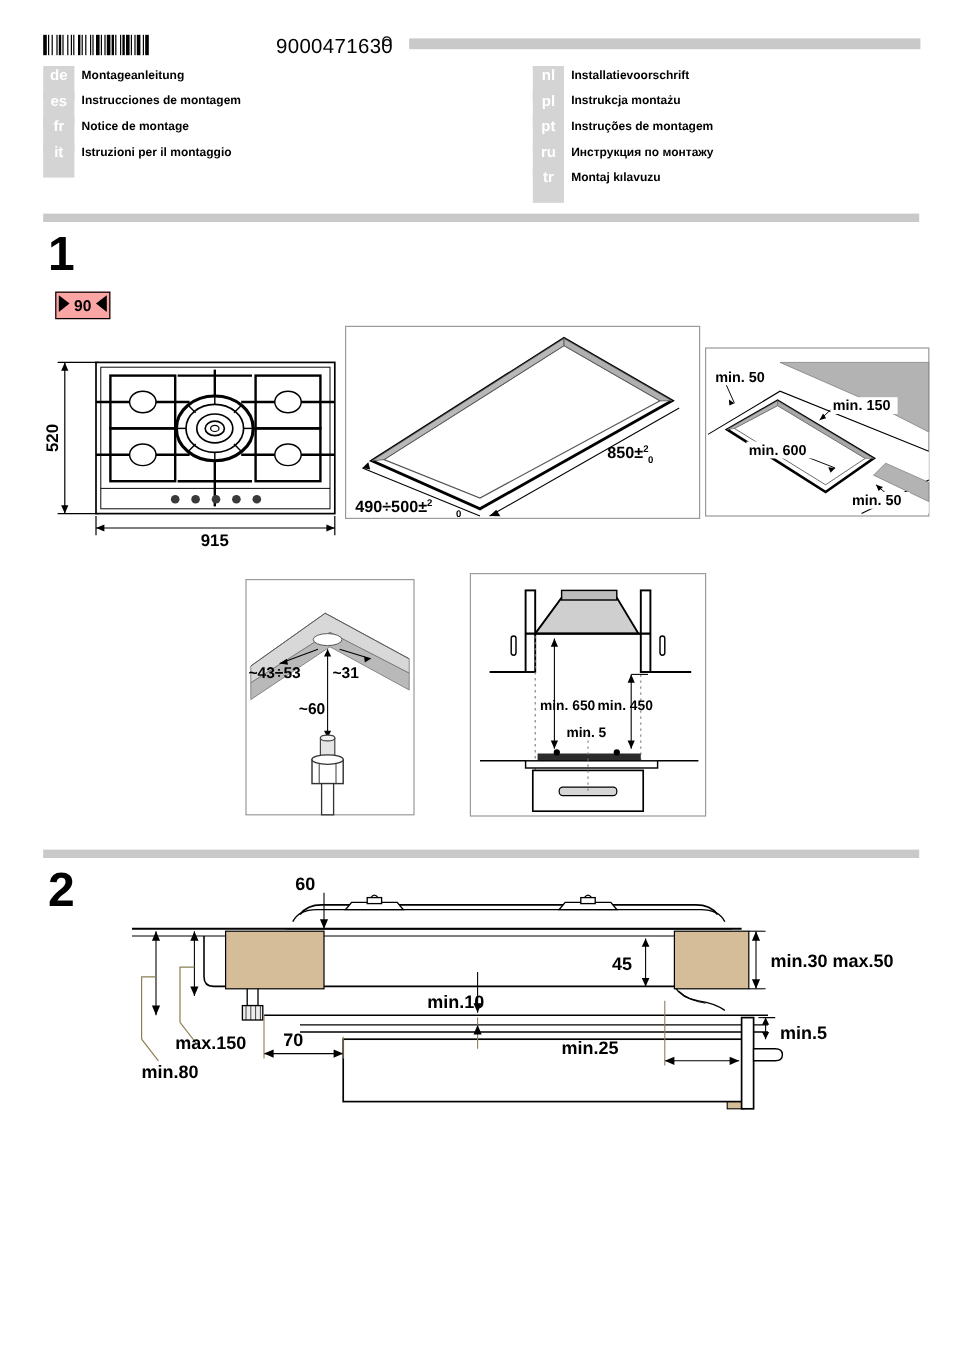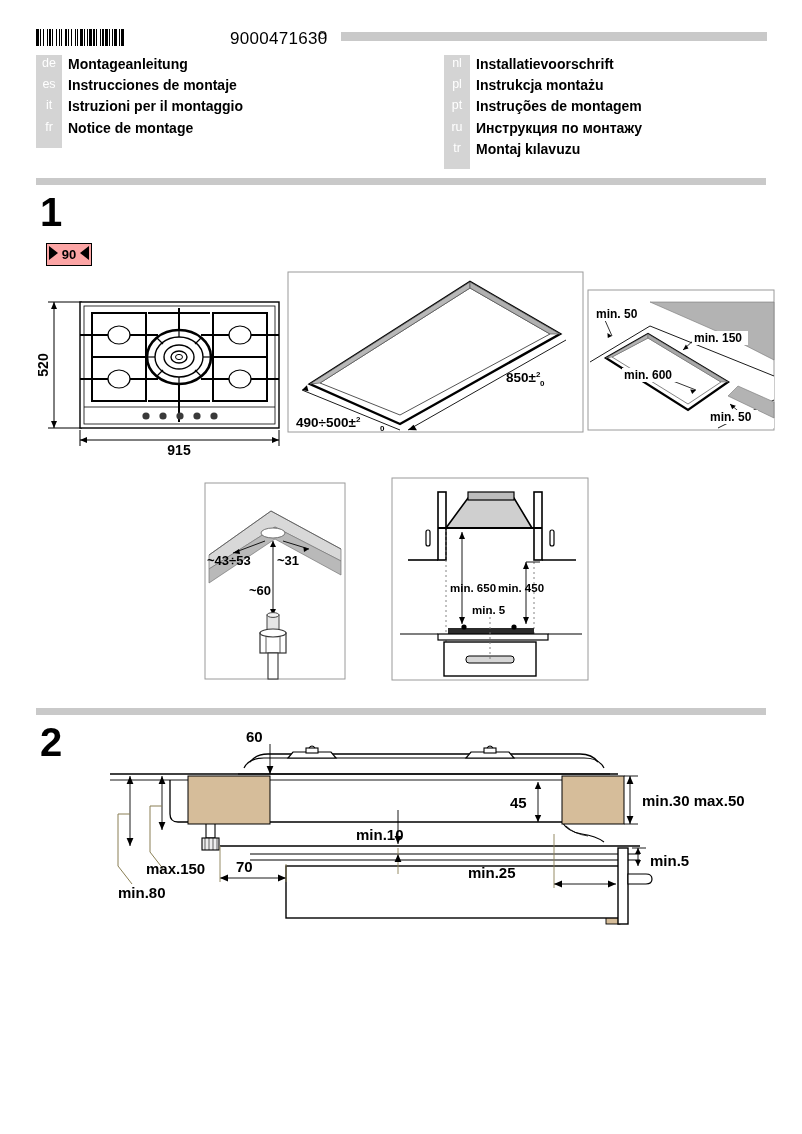--- a/index.html
+++ b/index.html
@@ -15,22 +15,22 @@
   .bc-o{position:absolute;left:282px;top:1px;font-size:11.5px;}
   .hdr-bar{position:absolute;left:305px;top:4px;right:-1px;height:9px;background:#c9c9c9;}
 
   
   .langs{position:absolute;left:36px;top:54px;width:740px;}
   .langcol{position:absolute;top:0;width:360px;}
   .langcol.left{left:0;}
   .langcol.right{left:408px;}
   .langrow{position:relative;height:21.2px;}
   .code{position:absolute;left:0;top:1px;width:26px;height:29px;background:#d4d4d4;
-        color:#fff;font-size:12.5px;font-weight:400;text-align:center;line-height:17px;}
-  .lname{position:absolute;left:32px;top:0;font-size:14px;font-weight:bold;
+        color:#fff;font-size:12.5px;font-weight:700;text-align:center;line-height:17px;}
+  .lname{position:absolute;left:32px;top:0;font-size:10px;font-weight:bold;
          line-height:20px;white-space:nowrap;}
 
   
   .rule{position:absolute;left:36px;right:36px;height:7px;background:#c9c9c9;}
   .rule.r1{top:178px;}
   .rule.r2{top:708px;}
 
   .secnum{position:absolute;font-size:40px;font-weight:bold;line-height:1;}
   .secnum.s1{left:40px;top:192px;}
   .secnum.s2{left:40px;top:722px;}
@@ -92,29 +92,29 @@
   </div>
 
   <div class="langs">
     <div class="langcol left">
       <div class="langrow">
         <span class="code">de</span>
         <span class="lname">Montageanleitung</span>
       </div>
       <div class="langrow">
         <span class="code">es</span>
-        <span class="lname">Instrucciones de montaje</span>
+        <span class="lname">Instrucciones de montagem</span>
+      </div>
+      <div class="langrow">
+        <span class="code">fr</span>
+        <span class="lname">Notice de montage</span>
       </div>
       <div class="langrow">
         <span class="code">it</span>
         <span class="lname">Istruzioni per il montaggio</span>
-      </div>
-      <div class="langrow">
-        <span class="code">fr</span>
-        <span class="lname">Notice de montage</span>
       </div>
     </div>
     <div class="langcol right">
       <div class="langrow">
         <span class="code">nl</span>
         <span class="lname">Installatievoorschrift</span>
       </div>
       <div class="langrow">
         <span class="code">pl</span>
         <span class="lname">Instrukcja montażu</span>

